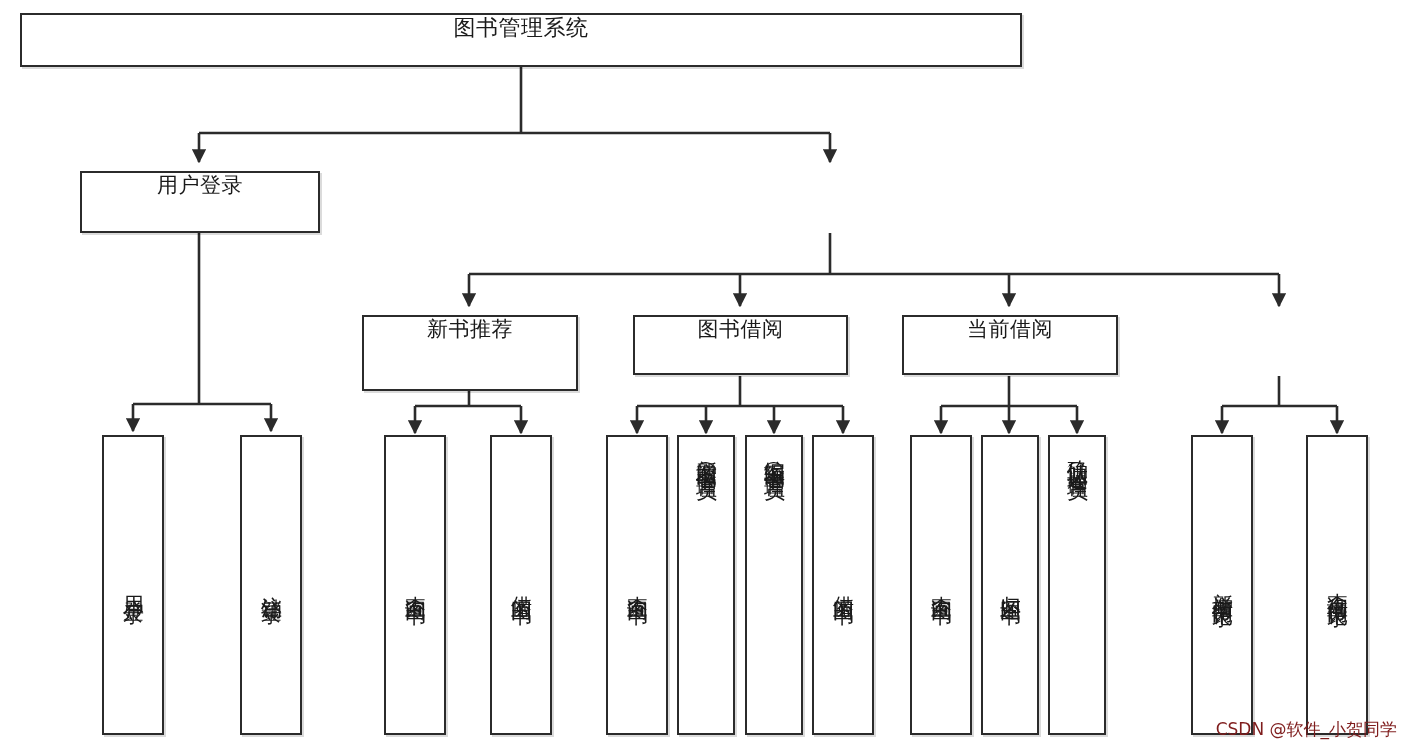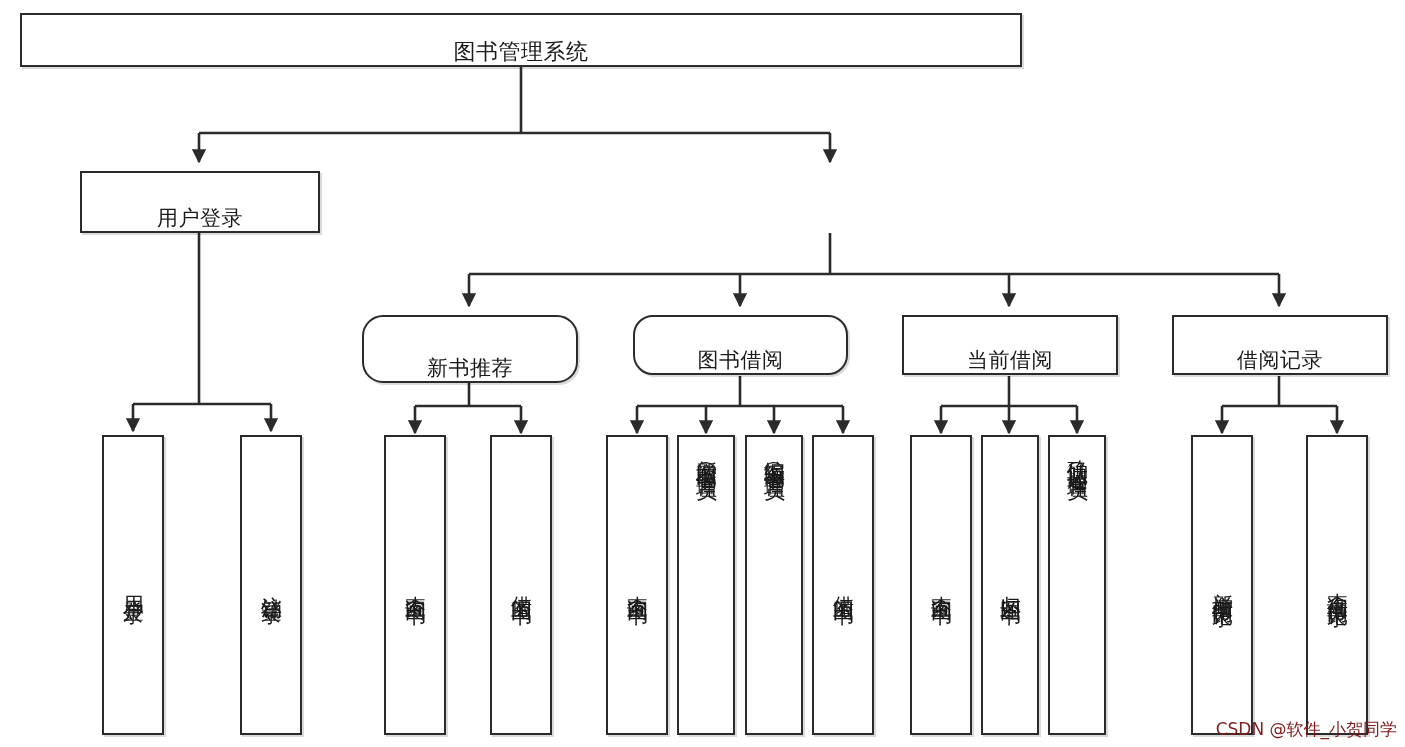--- a/index.html
+++ b/index.html
@@ -22,21 +22,21 @@
     width: 1405px;
     height: 747px;
     pointer-events: none;
   }
   .node {
     position: absolute;
     box-sizing: border-box;
     border: 2.5px solid #2b2b2b;
     background: #ffffff;
     display: flex;
-    align-items: flex-end;
+    align-items: flex-start;
     justify-content: center;
     color: #1a1a1a;
     box-shadow: 2px 2px 0 rgba(0,0,0,0.14);
   }
   .node .label {
     display: block;
     text-align: center;
     line-height: 1.18;
     letter-spacing: 0.5px;
   }
@@ -131,31 +131,28 @@
   </svg>
 
   <div class="node h root" style="left:20px; top:13px; width:1002px; height:54px;">
     <span class="label">图书管理系统</span>
   </div>
 
   <div class="node h" style="left:80px; top:171px; width:240px; height:62px;">
     <span class="label">用户登录</span>
   </div>
 
-  <div class="node h" style="left:362px; top:315px; width:216px; height:68px;border-radius:21px;">
+  <div class="node h" style="left:362px; top:315px; width:216px; height:76px;">
     <span class="label">新书推荐</span>
   </div>
-  <div class="node h" style="left:633px; top:315px; width:215px; height:60px;border-radius:20px;">
+  <div class="node h" style="left:633px; top:315px; width:215px; height:60px;">
     <span class="label">图书借阅</span>
   </div>
   <div class="node h" style="left:902px; top:315px; width:216px; height:60px;">
     <span class="label">当前借阅</span>
-  </div>
-  <div class="node h" style="left:1172px; top:315px; width:216px; height:60px;">
-    <span class="label">借阅记录</span>
   </div>
 
   <div class="node v center" style="left:102px; top:435px; width:62px; height:300px;">
     <span class="label">用户登录</span>
   </div>
   <div class="node v center" style="left:240px; top:435px; width:62px; height:300px;">
     <span class="label">注销登录</span>
   </div>
 
   <div class="node v center" style="left:384px; top:435px; width:62px; height:300px;">

